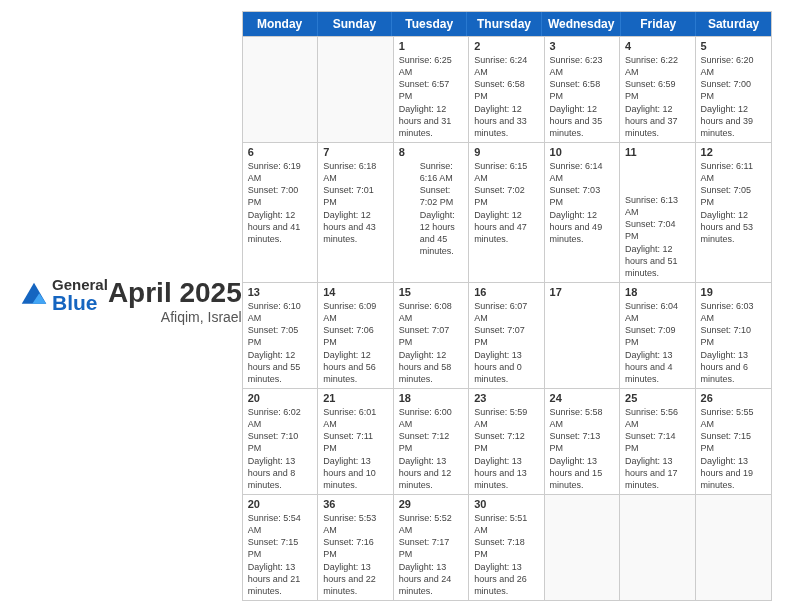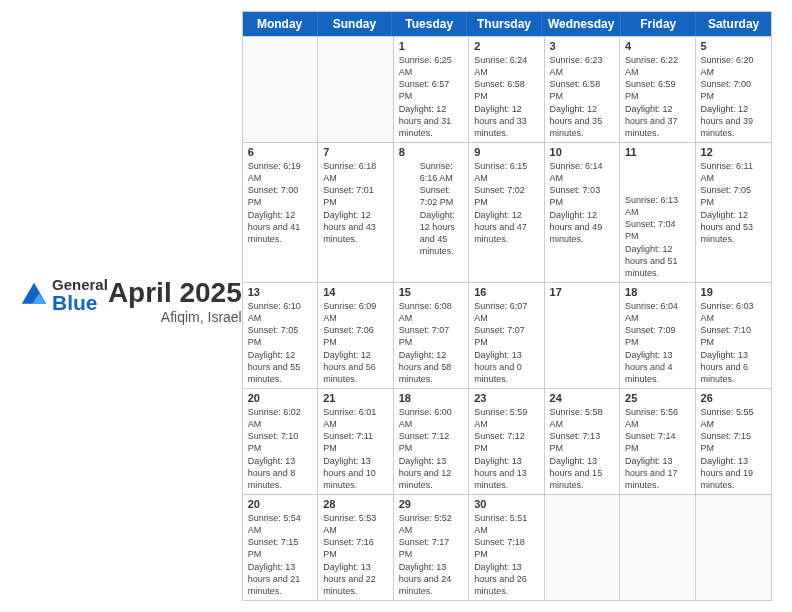--- a/index.html
+++ b/index.html
@@ -309,21 +309,21 @@
           </div>
         </div>
         <div class="cal-week">
           <div class="cal-cell">
             <div class="day-num">20</div>
             <div class="day-info" style="white-space: pre-line;">Sunrise: 5:54 AM
 Sunset: 7:15 PM
 Daylight: 13 hours and 21 minutes.</div>
           </div>
           <div class="cal-cell">
-            <div class="day-num">28</div>
+            <div class="day-num">36</div>
             <div class="day-info" style="white-space: pre-line;">Sunrise: 5:53 AM
 Sunset: 7:16 PM
 Daylight: 13 hours and 22 minutes.</div>
           </div>
           <div class="cal-cell">
             <div class="day-num">29</div>
             <div class="day-info" style="white-space: pre-line;">Sunrise: 5:52 AM
 Sunset: 7:17 PM
 Daylight: 13 hours and 24 minutes.</div>
           </div>

